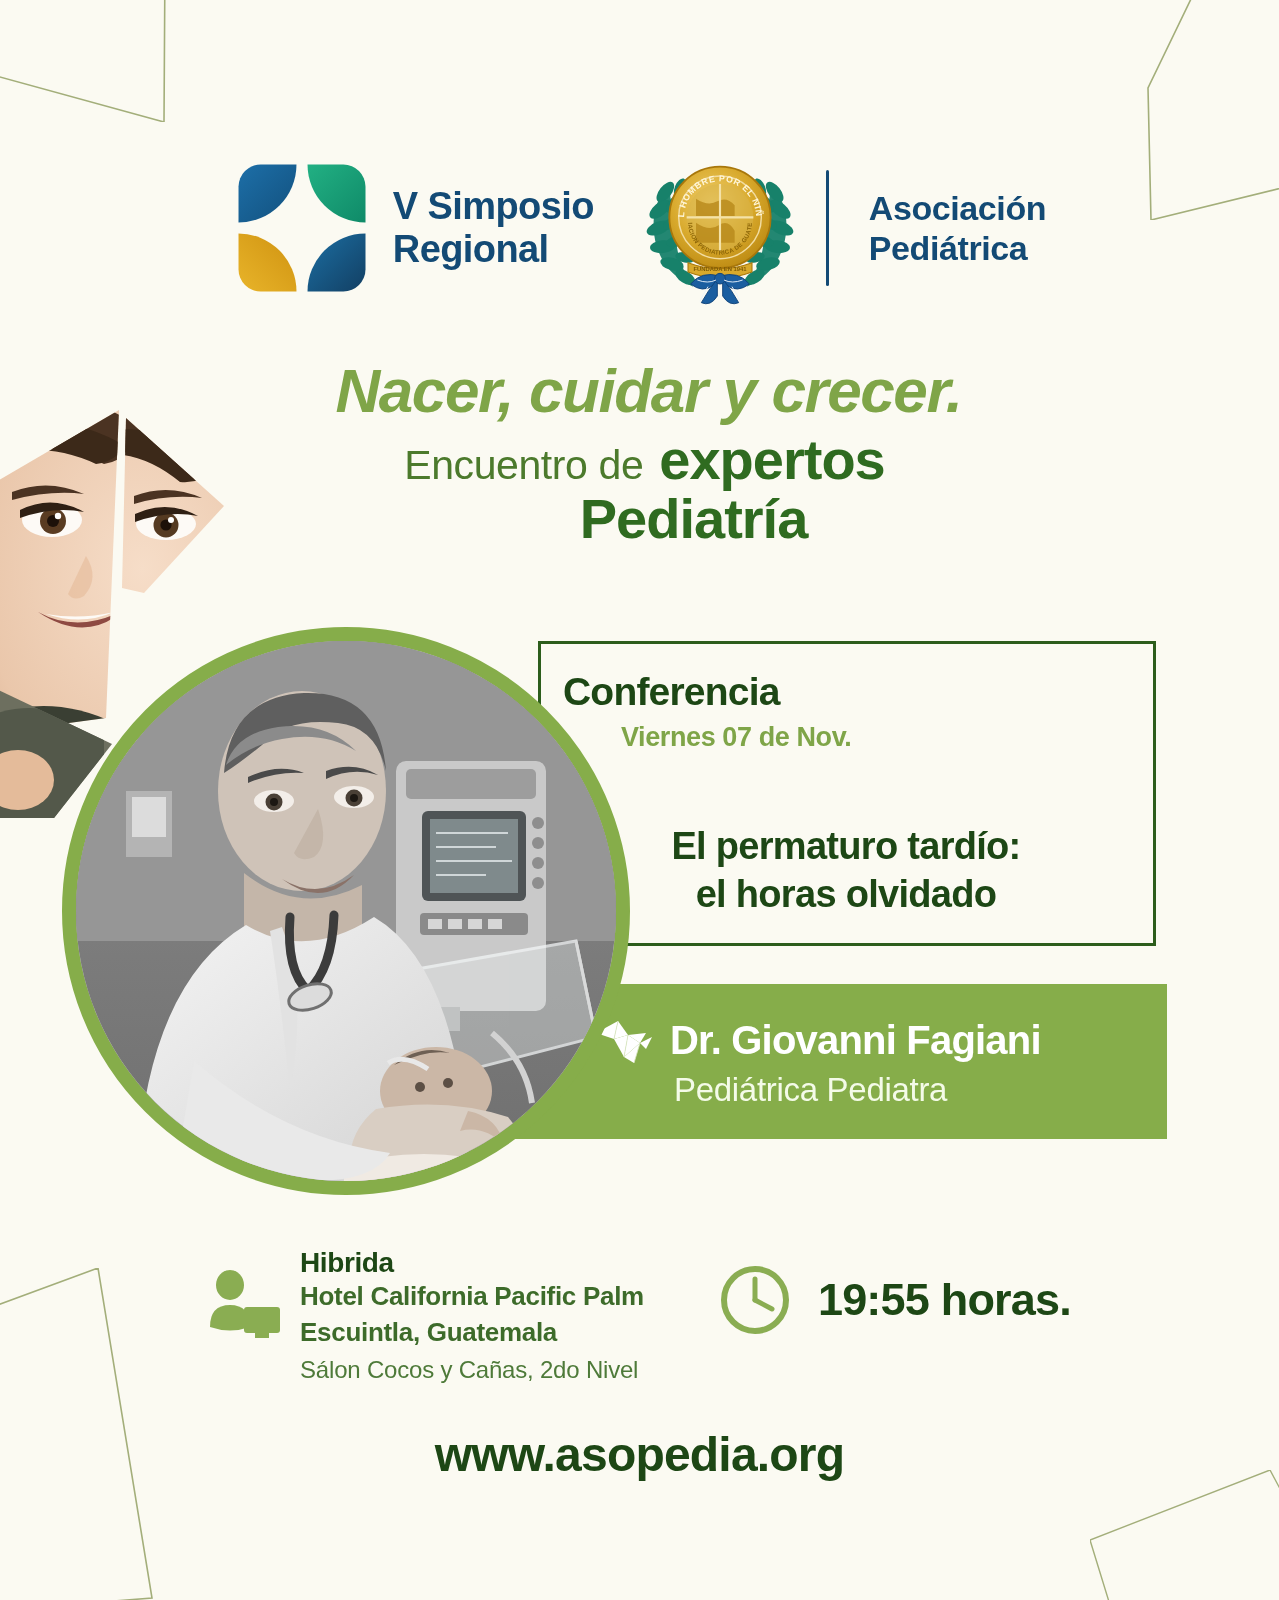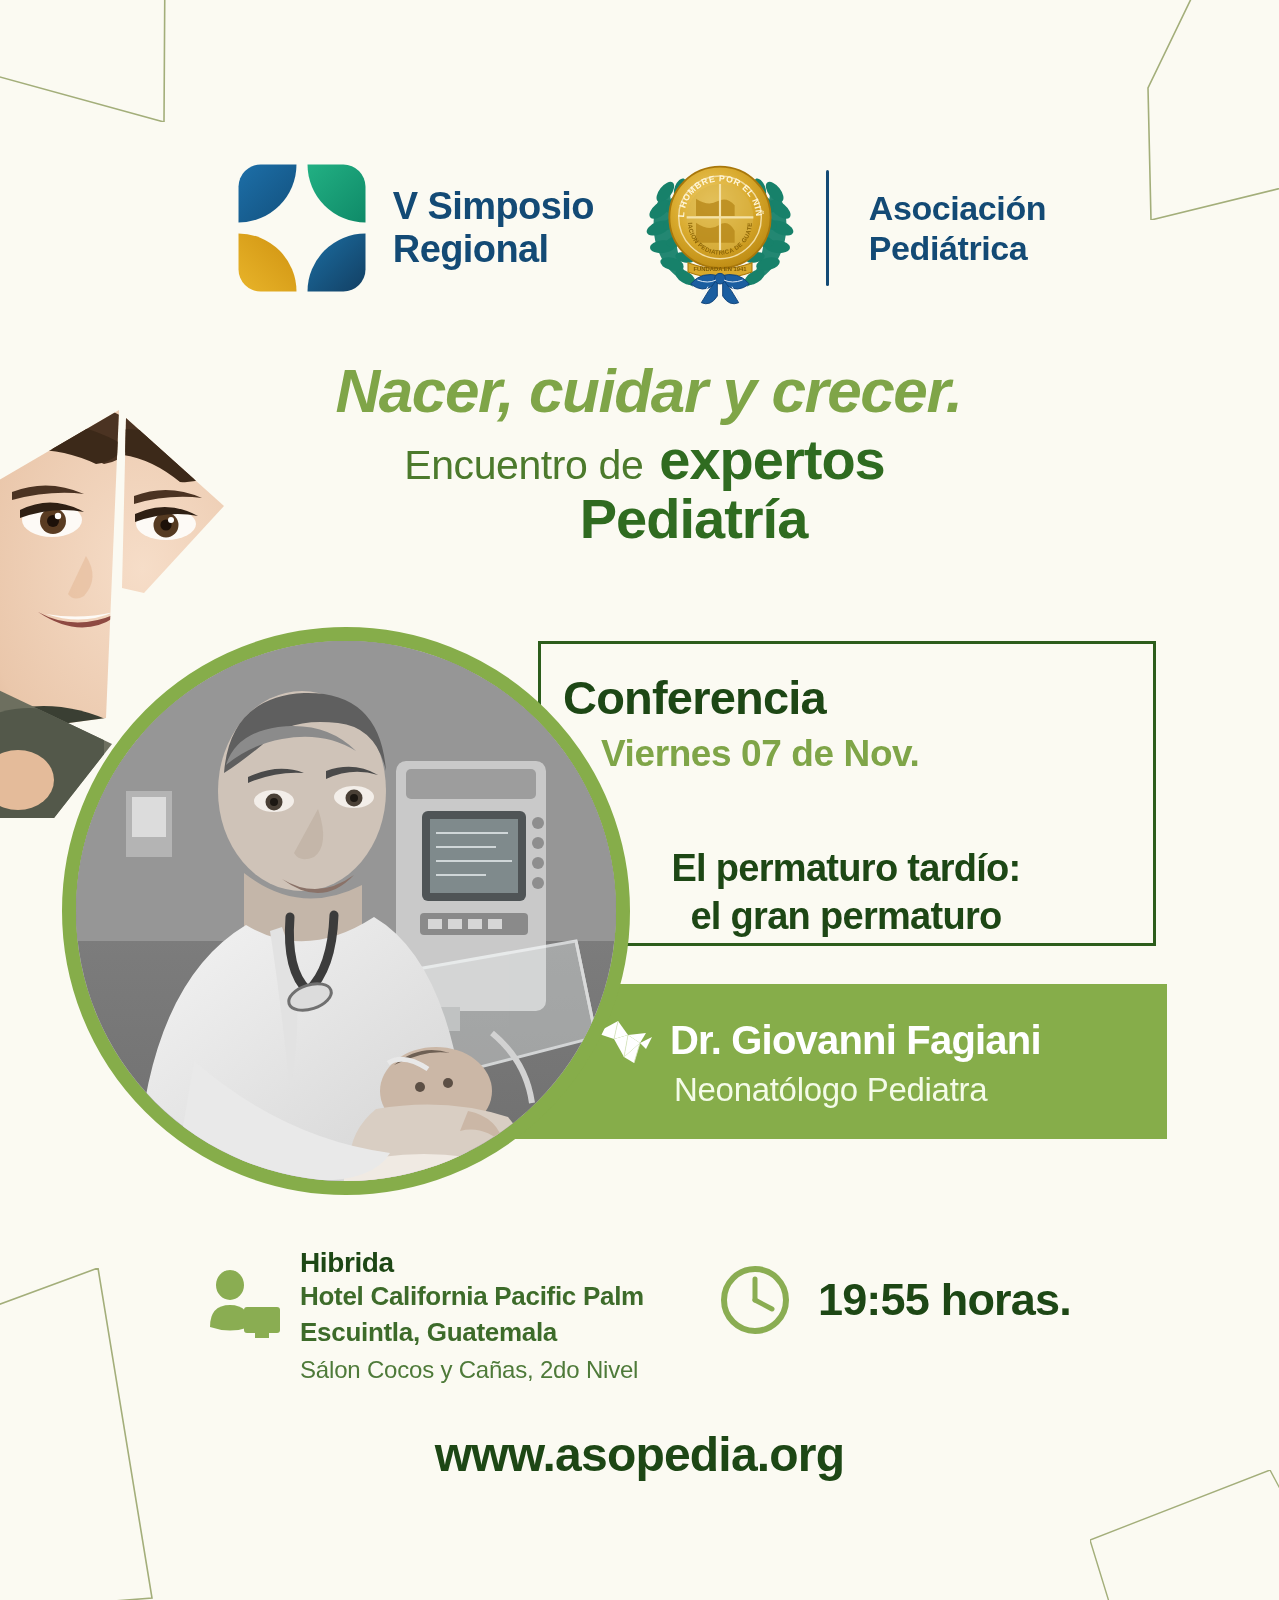--- a/index.html
+++ b/index.html
@@ -77,25 +77,25 @@
   .circle-photo svg { display: block; width: 100%; height: 100%; }
 
   
   .conf-box {
     position: absolute; left: 538px; top: 641px;
     width: 618px; height: 305px;
     border: 3px solid #2c5d1c; background: transparent; z-index: 3;
   }
   .conf-inner { padding: 26px 0 0 22px; }
   .conf-title {
-    font-size: 47px; font-weight: 800; color: #1d4715; letter-spacing: -0.8px;
+    font-size: 39px; font-weight: 800; color: #1d4715; letter-spacing: -0.8px;
   }
   .conf-date {
-    margin-top: 8px; margin-left: 38px;
-    font-size: 37px; font-weight: 700; color: #7fa548; letter-spacing: -0.4px;
+    margin-top: 8px; margin-left: 58px;
+    font-size: 27px; font-weight: 700; color: #7fa548; letter-spacing: -0.4px;
   }
   .conf-topic {
     margin-top: 70px; text-align: center; padding-right: 24px;
     font-size: 38px; font-weight: 800; color: #1d4715;
     line-height: 1.26; letter-spacing: -0.7px;
   }
 
   
   .speaker-bar {
     position: absolute; left: 500px; top: 984px;
@@ -366,21 +366,21 @@
     </div>
     <div class="t-line3">Pediatría</div>
   </div>
 
   <div class="conf-box">
     <div class="conf-inner">
       <div class="conf-title">Conferencia</div>
       <div class="conf-date">Viernes 07 de Nov.</div>
       <div class="conf-topic">
         <div>El permaturo tardío:</div>
-        <div>el gran permaturo</div>
+        <div>el horas olvidado</div>
       </div>
     </div>
   </div>
 
   <div class="speaker-bar">
     <div class="speaker-content">
       <div class="speaker-name-row">
         <span class="dove-icon">
           <svg viewBox="0 0 62 52" width="62" height="52">
             <g fill="#ffffff">
@@ -394,21 +394,21 @@
             </g>
             <g stroke="#d8e6c0" stroke-width="0.8" fill="none">
               <line x1="24" y1="6" x2="20" y2="24"></line>
               <line x1="34" y1="20" x2="30" y2="42"></line>
               <line x1="46" y1="28" x2="40" y2="48"></line>
             </g>
           </svg>
         </span>
         <span class="speaker-name">Dr. Giovanni Fagiani</span>
       </div>
-      <div class="speaker-role">Neonatólogo Pediatra</div>
+      <div class="speaker-role">Pediátrica Pediatra</div>
     </div>
   </div>
 
   <div class="circle-photo">
     <svg viewBox="0 0 540 540" preserveAspectRatio="xMidYMid slice">
       <defs>
         <linearGradient id="bgRoom" x1="0" y1="0" x2="0" y2="1">
           <stop offset="0%" stop-color="#8c8c8c"></stop>
           <stop offset="100%" stop-color="#6f6f6f"></stop>
         </linearGradient>

